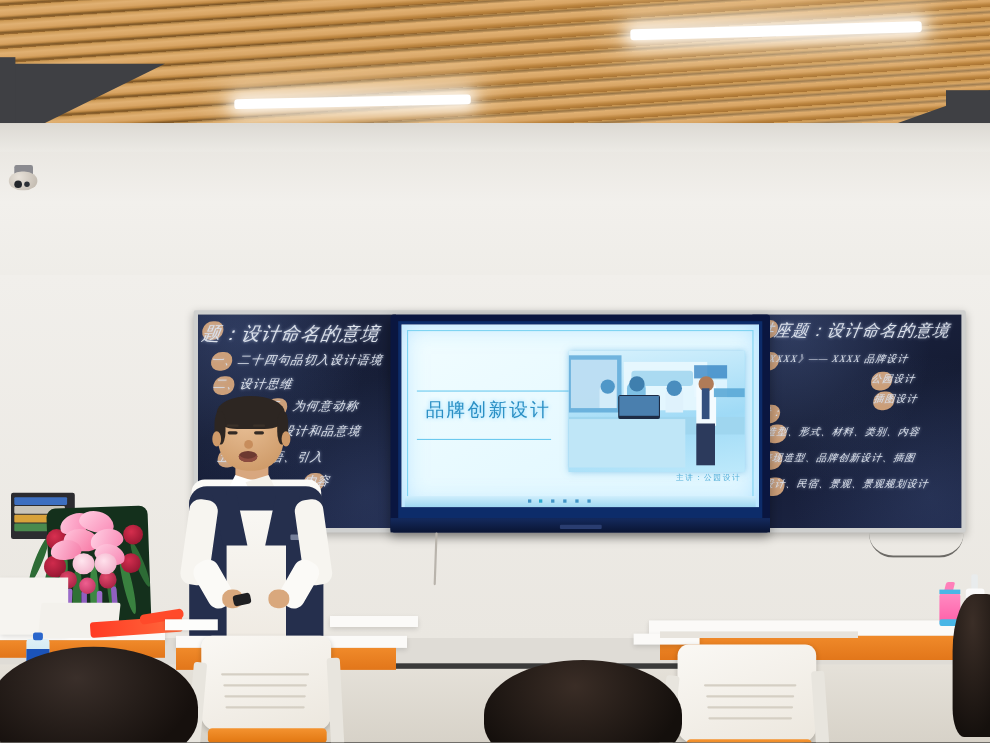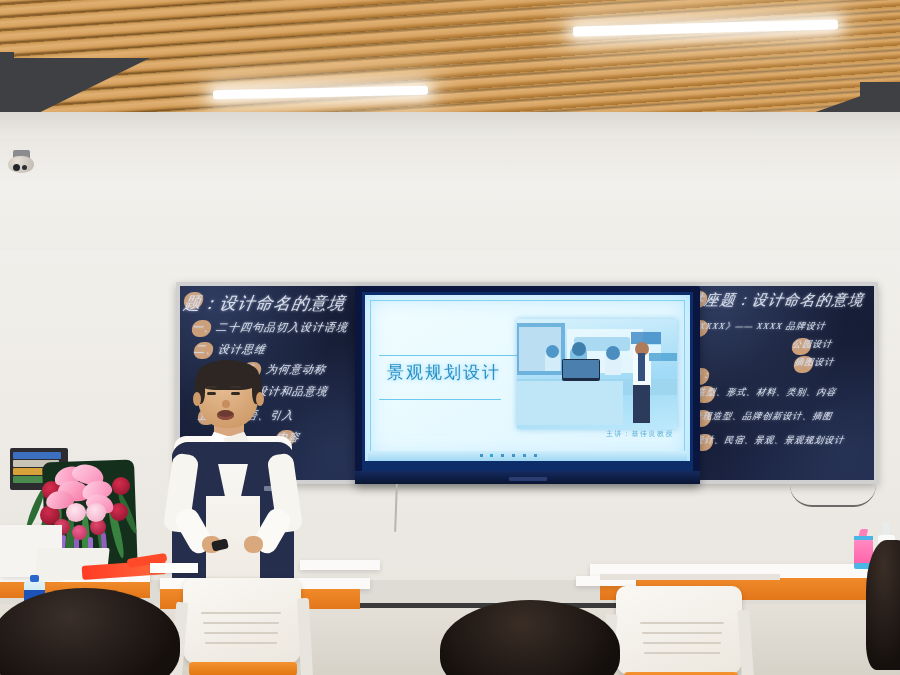--- a/index.html
+++ b/index.html
@@ -243,21 +243,21 @@
       <div class="chalk hand" style="left:10px;top:148px;font-size:9px;">设计、民宿、景观、景观规划设计</div>
     </div>
   </div>
 
   <div class="tv">
     <div class="tv-inner">
       <div class="slide">
         <div class="slide-border"></div>
         <div class="slide-rule" style="left:14px;top:60px;width:150px;"></div>
         <div class="slide-rule" style="left:14px;top:104px;width:122px;"></div>
-        <div class="slide-title">景观规划设计</div>
+        <div class="slide-title">品牌创新设计</div>
 
         <div class="slide-photo">
           <div class="sp" style="left:0;top:0;width:160px;height:110px;background:linear-gradient(170deg,#d8f2fd,#9fdaf6 60%,#bde9fb);"></div>
           <div class="sp" style="left:0;top:4px;width:48px;height:52px;background:#5fa9d8;opacity:.85;"></div>
           <div class="sp" style="left:2px;top:8px;width:42px;height:44px;background:#cfe9f7;opacity:.8;"></div>
           <div class="sp" style="left:50px;top:10px;width:76px;height:44px;background:#e9f8fe;opacity:.9;"></div>
           <div class="sp" style="left:57px;top:18px;width:56px;height:14px;background:#62b6e2;opacity:.45;border-radius:3px;"></div>
           <div class="sp" style="left:114px;top:13px;width:30px;height:12px;background:#2f7fc0;opacity:.75;"></div>
           <div class="sp" style="left:114px;top:26px;width:30px;height:16px;background:#e8f7ff;opacity:.8;"></div>
           <div class="sp" style="left:0;top:60px;width:160px;height:16px;background:#9fd6ef;"></div>
@@ -270,21 +270,21 @@
           <div class="sp" style="left:89px;top:27px;width:14px;height:14px;border-radius:50%;background:#4a8dbe;"></div>
           <div class="sp" style="left:116px;top:28px;width:18px;height:40px;border-radius:6px 6px 0 0;background:#f3fbff;"></div>
           <div class="sp" style="left:118px;top:23px;width:14px;height:14px;border-radius:50%;background:#b07b58;"></div>
           <div class="sp" style="left:121px;top:34px;width:7px;height:28px;background:#33507e;"></div>
           <div class="sp" style="left:116px;top:66px;width:17px;height:38px;background:#2c3a5c;"></div>
           <div class="sp" style="left:45px;top:40px;width:38px;height:22px;background:#1d2b44;border-radius:2px;"></div>
           <div class="sp" style="left:46px;top:41px;width:36px;height:18px;background:#4a7fae;"></div>
           <div class="sp" style="left:132px;top:34px;width:30px;height:8px;background:#5aa9d6;opacity:.9;"></div>
         </div>
 
-        <div class="slide-credit">主讲：基佳良教授</div>
+        <div class="slide-credit">主讲：公园设计</div>
 
         <div class="tv-taskbar">
           <div class="tb-ico" style="left:112px;"></div>
           <div class="tb-ico" style="left:122px;background:#14a0c8;"></div>
           <div class="tb-ico" style="left:133px;"></div>
           <div class="tb-ico" style="left:144px;"></div>
           <div class="tb-ico" style="left:155px;"></div>
           <div class="tb-ico" style="left:166px;"></div>
         </div>
       </div>

